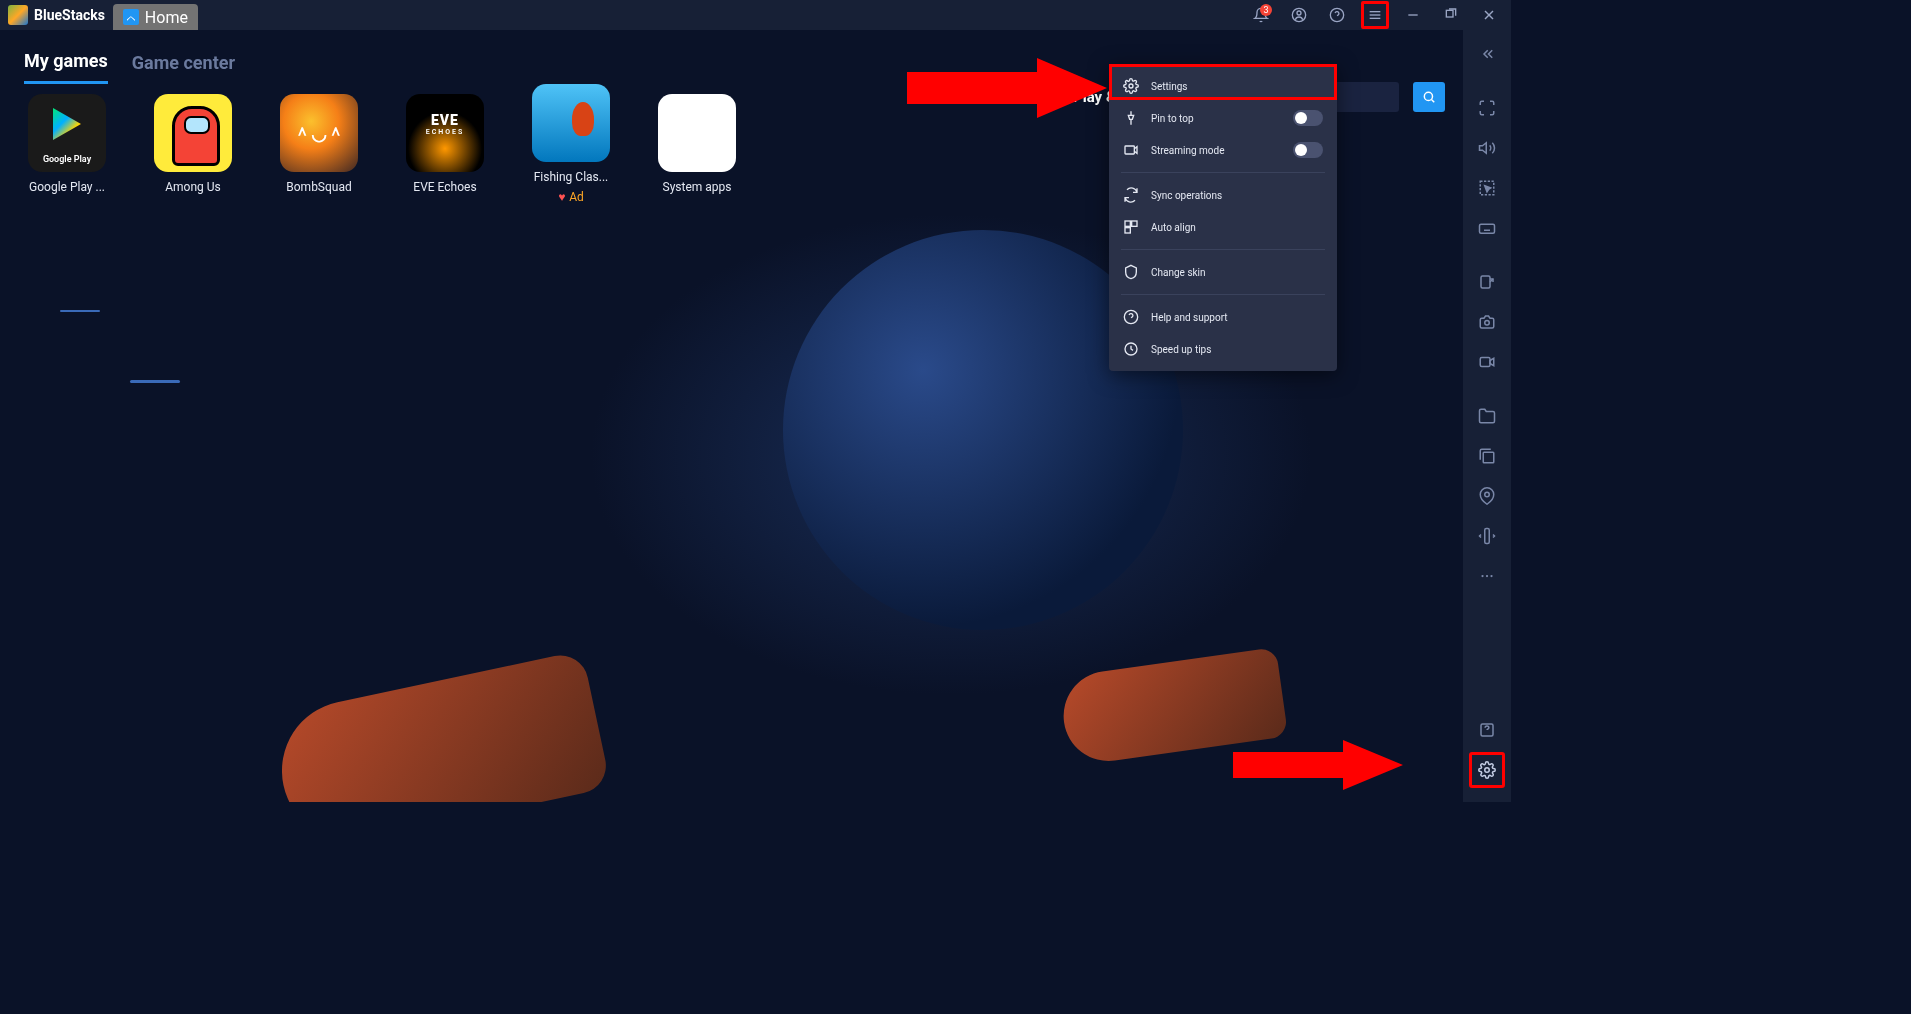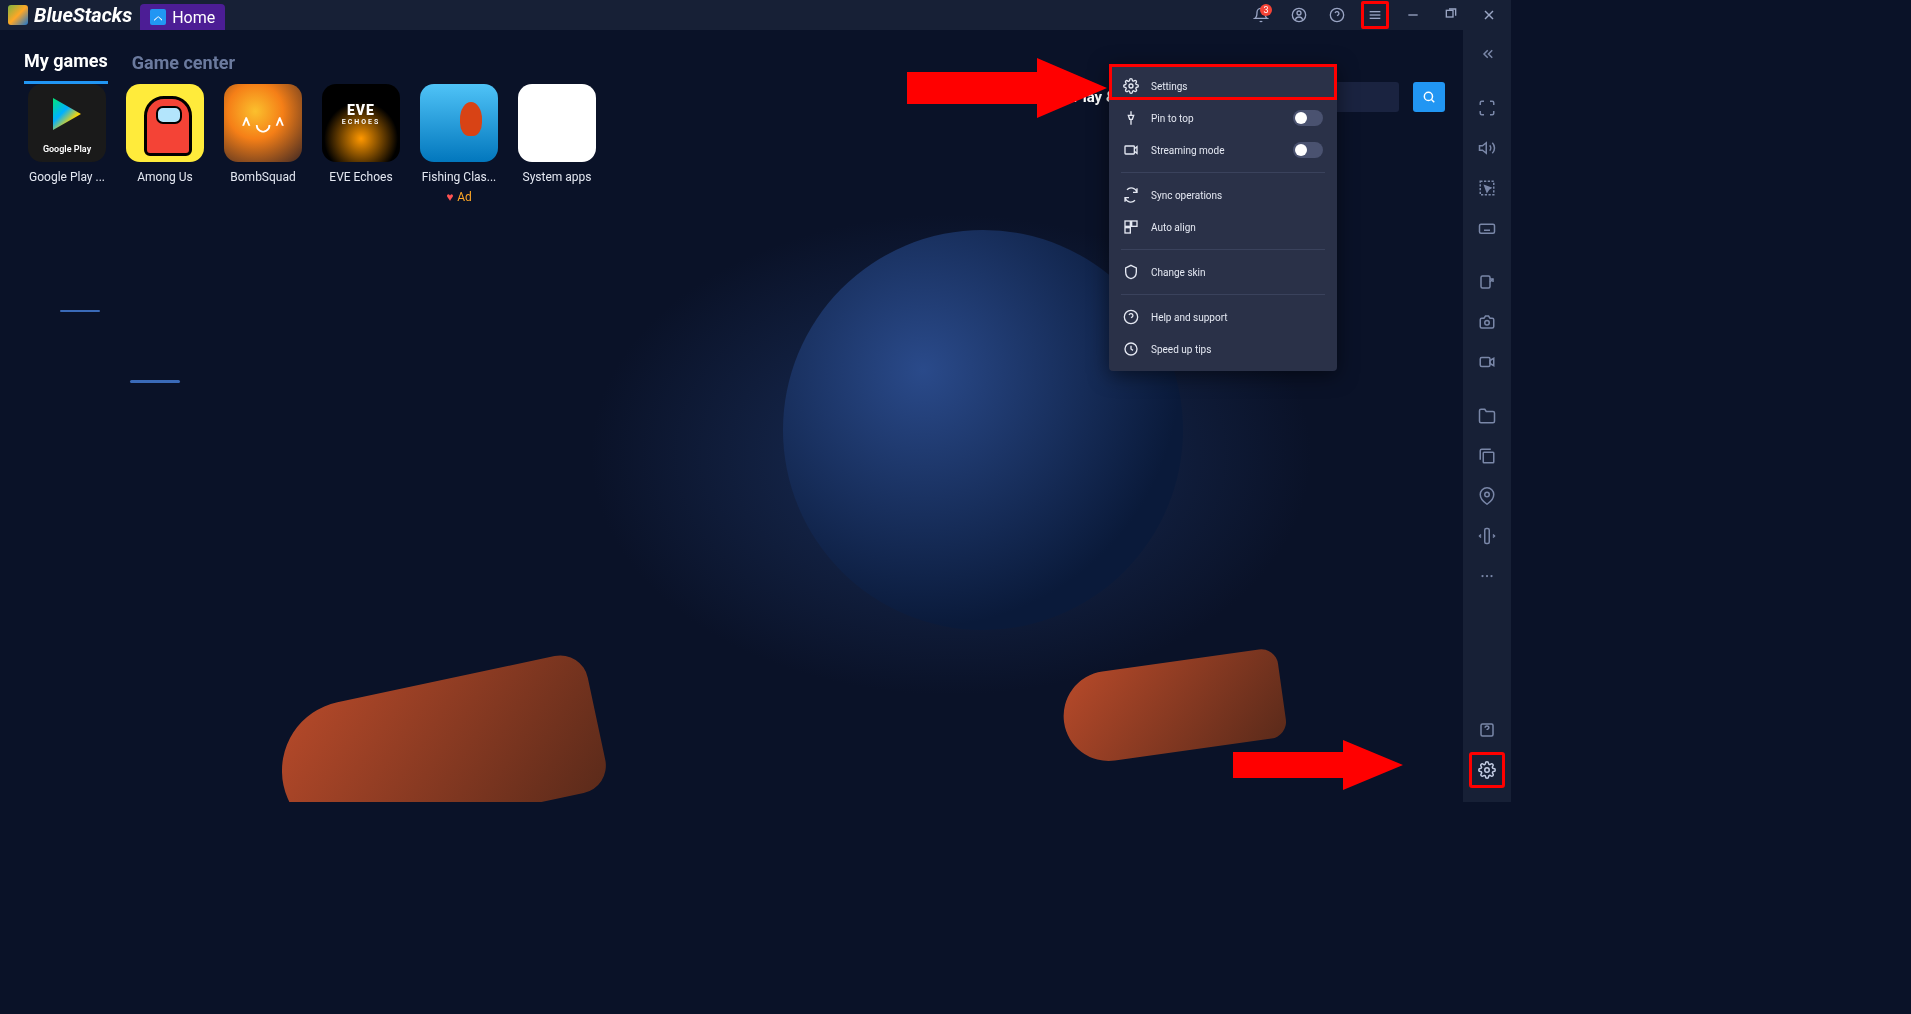--- a/index.html
+++ b/index.html
@@ -2,22 +2,22 @@
 <html><head>
 <meta charset="utf-8">
 <style>
 * { margin:0; padding:0; box-sizing:border-box; font-family:-apple-system,BlinkMacSystemFont,"Segoe UI",Roboto,sans-serif; }
 body { background:#0a1228; color:#fff; width:1511px; height:802px; overflow:hidden; position:relative; }
 
 
 .title-bar { height:30px; background:#172036; display:flex; align-items:center; padding:0 8px; position:relative; }
 .logo-wrap { display:flex; align-items:center; gap:6px; }
 .logo-icon { width:20px; height:20px; background:linear-gradient(135deg,#7CB342 0%,#FFA726 50%,#1976D2 100%); border-radius:3px; }
-.logo-text { font-weight:700; font-size:20px; color:#fff;font-style:italic; }
-.tab { margin-left:8px; display:flex; align-items:center; gap:6px; background:#4c1d95; padding:4px 10px; border-radius:4px 4px 0 0; height:26px; margin-top:4px; }
+.logo-text { font-weight:700; font-size:14px; color:#fff; }
+.tab { margin-left:8px; display:flex; align-items:center; gap:6px; background:#737373; padding:4px 10px; border-radius:4px 4px 0 0; height:26px; margin-top:4px; }
 .tab-icon { width:16px; height:16px; background:#2196F3; border-radius:2px; display:flex; align-items:center; justify-content:center; }
 .tab-icon::after { content:""; width:8px; height:8px; background:#fff; clip-path:polygon(0 100%,50% 50%,100% 100%,100% 80%,50% 40%,0 80%); }
 .title-right { margin-left:auto; display:flex; align-items:center; gap:10px; }
 .title-btn { width:28px; height:28px; display:flex; align-items:center; justify-content:center; color:#9aa5c4; cursor:pointer; position:relative; }
 .title-btn svg { width:16px; height:16px; }
 .notif-badge { position:absolute; top:3px; right:3px; background:#f44336; color:#fff; font-size:9px; width:12px; height:12px; border-radius:50%; display:flex; align-items:center; justify-content:center; }
 .hamburger-highlight { border:3px solid #ff0000; border-radius:2px; padding:1px; }
 
 
 .main-wrap { display:flex; height:calc(100% - 30px); }
@@ -41,21 +41,21 @@
 .circle-icon { width:26px; height:26px; border-radius:50%; background:#2a3550; display:flex; align-items:center; justify-content:center; color:#9aa5c4; cursor:pointer; }
 .search-input { width:200px; height:30px; background:#1a2340; border:none; border-radius:3px; padding:0 10px; color:#fff; }
 .search-btn { width:32px; height:30px; background:#2196F3; border:none; border-radius:3px; display:flex; align-items:center; justify-content:center; cursor:pointer; }
 .search-btn svg { width:14px; height:14px; color:#fff; }
 
 
 .personalize { padding:24px 24px 10px; display:flex; align-items:center; gap:8px; font-size:14px; color:#d4dae8; }
 .personalize-icon { width:14px; height:14px; }
 
 
-.app-grid { display:flex; gap:12px; padding:0 24px; flex-wrap:wrap; }
+.app-grid { display:flex; gap:40px; padding:0 24px; flex-wrap:wrap;align-items:center; }
 .app-item { width:86px; display:flex; flex-direction:column; align-items:center; cursor:pointer; }
 .app-icon { width:78px; height:78px; border-radius:14px; margin-bottom:8px; display:flex; align-items:center; justify-content:center; font-size:11px; font-weight:600; color:#fff; text-align:center; overflow:hidden; position:relative; }
 .app-label { font-size:12px; color:#e4e8f2; text-align:center; white-space:nowrap; overflow:hidden; text-overflow:ellipsis; width:100%; }
 .ad-label { margin-top:6px; font-size:12px; display:flex; align-items:center; gap:4px; }
 .ad-heart { color:#ff5252; }
 .ad-text { color:#ffa726; }
 
 
 .ic-googleplay { background:#1a1a1a; }
 .ic-googleplay::before { content:""; position:absolute; width:28px; height:32px; top:14px; left:25px; background:linear-gradient(135deg,#00E676 0%,#00B0FF 40%,#FFD600 70%,#FF3D00 100%); clip-path:polygon(0 0,100% 50%,0 100%); }

